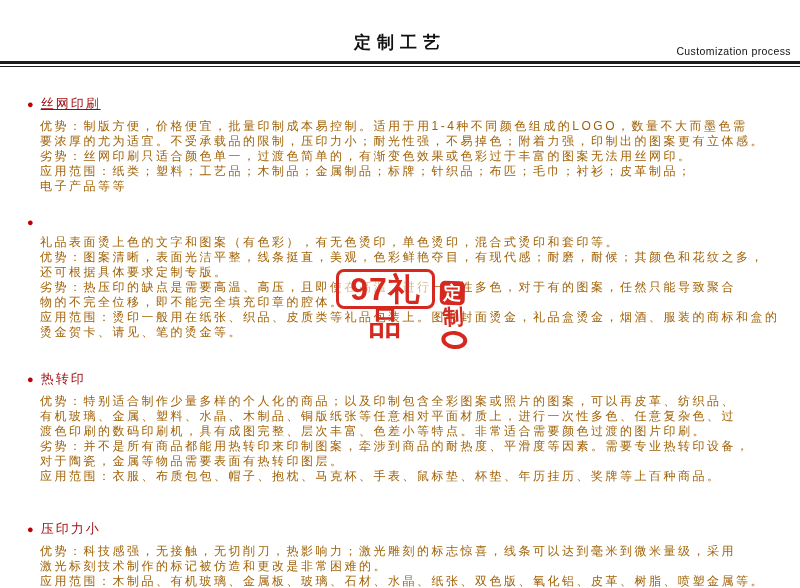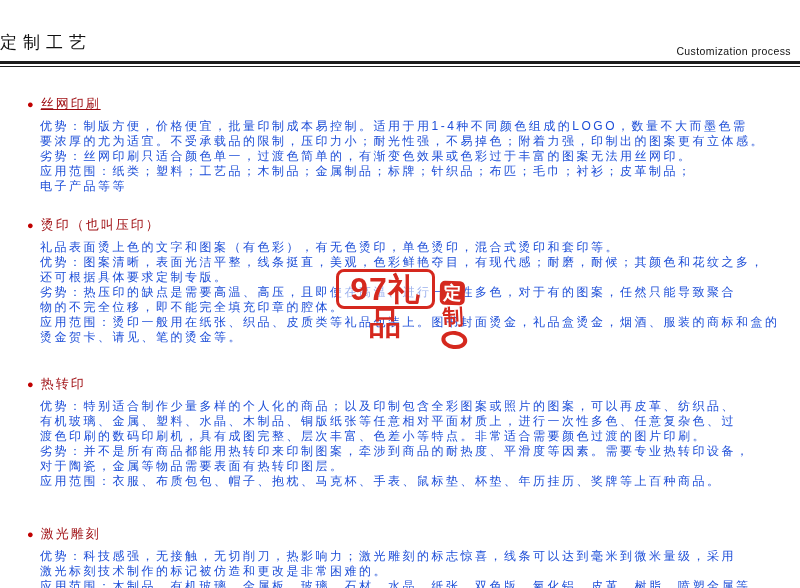--- a/index.html
+++ b/index.html
@@ -8,23 +8,23 @@
     width: 800px; height: 588px;
     position: relative;
     overflow: hidden;
     font-family: "Liberation Sans", sans-serif;
   }
   .page { width: 800px; height: 588px; position: relative; }
 
   
   .header { position: relative; height: 68px; }
   .page-title {
-    text-align: left;
+    text-align: center;
     font-size: 17px;
-    font-weight: normal;
+    font-weight: bold;
     color: #111111;
     letter-spacing: 6px;
     padding-top: 31px;
   }
   .page-subtitle {
     position: absolute;
     right: 9px; top: 45px;
     font-size: 10.5px;
     font-weight: normal;
     color: #111111;
@@ -61,21 +61,21 @@
     font-size: 13px;
     color: #9e0b0f;
     letter-spacing: 2px;
   }
   .sec-title.u { text-decoration: underline; text-align: right; }
 
   .sec-body {
     font-size: 12px;
     line-height: 15px;
     letter-spacing: 2.5px;
-    color: #1d4ed8;
+    color: #a16207;
     white-space: pre-line;
     padding-left: 13px;
   }
 
   
   .watermark {
     position: absolute;
     left: 336px; top: 269px;
     width: 99px; height: 40px;
     border: 3px solid #d5281e;
@@ -147,21 +147,20 @@
       <div class="sec-body">优势：制版方便，价格便宜，批量印制成本易控制。适用于用1-4种不同颜色组成的LOGO，数量不大而墨色需
 要浓厚的尤为适宜。不受承载品的限制，压印力小；耐光性强，不易掉色；附着力强，印制出的图案更有立体感。
 劣势：丝网印刷只适合颜色单一，过渡色简单的，有渐变色效果或色彩过于丰富的图案无法用丝网印。
 应用范围：纸类；塑料；工艺品；木制品；金属制品；标牌；针织品；布匹；毛巾；衬衫；皮革制品；
 电子产品等等</div>
     </div>
 
     <div class="section sec-2">
       <div class="sec-head">
         <span class="bullet">●</span>
-        <span class="sec-title">烫印（也叫压印）</span>
       </div>
       <div class="sec-body">礼品表面烫上色的文字和图案（有色彩），有无色烫印，单色烫印，混合式烫印和套印等。
 优势：图案清晰，表面光洁平整，线条挺直，美观，色彩鲜艳夺目，有现代感；耐磨，耐候；其颜色和花纹之多，
 还可根据具体要求定制专版。
 劣势：热压印的缺点是需要高温、高压，且即使在高温、进行一次性多色，对于有的图案，任然只能导致聚合
 物的不完全位移，即不能完全填充印章的腔体。
 应用范围：烫印一般用在纸张、织品、皮质类等礼品包装上。图书封面烫金，礼品盒烫金，烟酒、服装的商标和盒的
 烫金贺卡、请见、笔的烫金等。</div>
     </div>
 
@@ -174,21 +173,21 @@
 有机玻璃、金属、塑料、水晶、木制品、铜版纸张等任意相对平面材质上，进行一次性多色、任意复杂色、过
 渡色印刷的数码印刷机，具有成图完整、层次丰富、色差小等特点。非常适合需要颜色过渡的图片印刷。
 劣势：并不是所有商品都能用热转印来印制图案，牵涉到商品的耐热度、平滑度等因素。需要专业热转印设备，
 对于陶瓷，金属等物品需要表面有热转印图层。
 应用范围：衣服、布质包包、帽子、抱枕、马克杯、手表、鼠标垫、杯垫、年历挂历、奖牌等上百种商品。</div>
     </div>
 
     <div class="section sec-4">
       <div class="sec-head">
         <span class="bullet">●</span>
-        <span class="sec-title">激光雕刻</span>
+        <span class="sec-title">压印力小</span>
       </div>
       <div class="sec-body">优势：科技感强，无接触，无切削刀，热影响力；激光雕刻的标志惊喜，线条可以达到毫米到微米量级，采用
 激光标刻技术制作的标记被仿造和更改是非常困难的。
 应用范围：木制品、有机玻璃、金属板、玻璃、石材、水晶、纸张、双色版、氧化铝、皮革、树脂、喷塑金属等。</div>
     </div>
 
   </div>
 
   <div class="watermark">97礼品</div>
 

